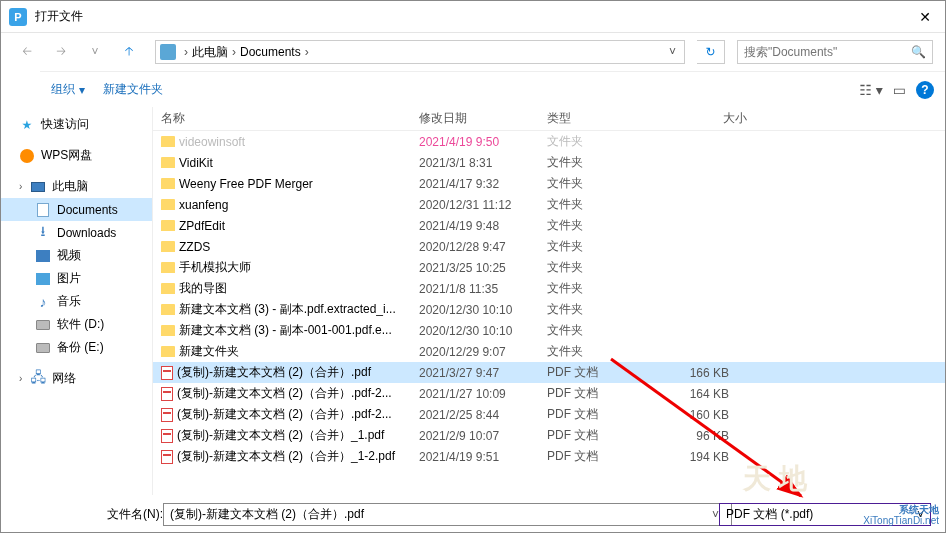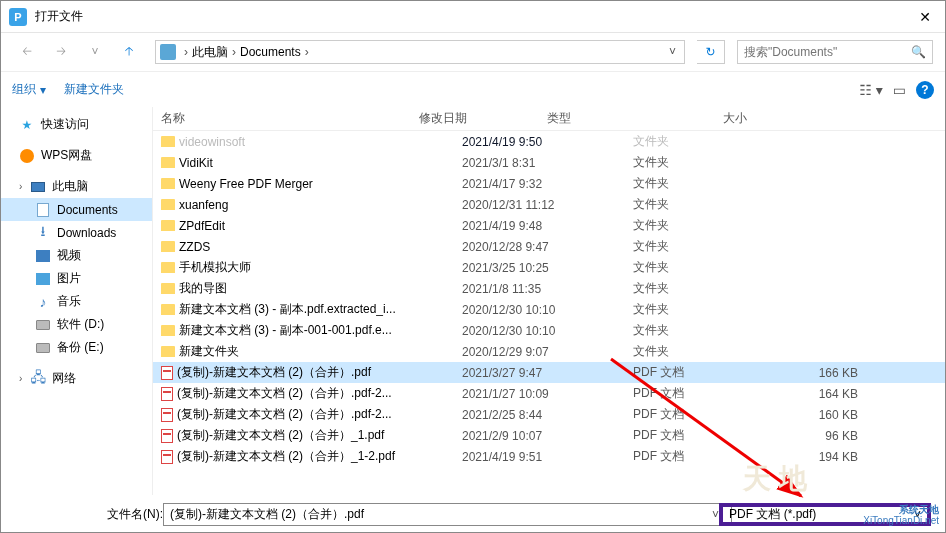--- a/index.html
+++ b/index.html
@@ -19,21 +19,21 @@
 .bc-icon { width: 16px; height: 16px; background: #5aa7d6; border-radius: 2px; margin-right: 4px; }
 .bc-sep { color: #555; margin: 0 4px; }
 .bc-item { color: #000; cursor: pointer; }
 .bc-refresh { width: 28px; height: 24px; border: 1px solid #ccc; border-left: none; display: flex; align-items: center; justify-content: center; color: #0078d7; cursor: pointer; }
 .bc-dd { color: #555; margin-left: auto; padding: 0 4px; cursor: pointer; }
 .searchbox { width: 196px; height: 24px; border: 1px solid #ccc; display: flex; align-items: center; padding: 0 6px; margin-left: 6px; }
 .searchbox input { border: none; flex: 1; font-size: 12px; color: #888; outline: none; }
 .searchbox .sicon { color: #555; }
 
 
-.toolbar { height: 36px; display: flex; align-items: center; padding: 0 11px; gap: 18px; border-top: 1px solid #eee; color: #1a6fbc; }
+.toolbar { height: 36px; display: flex; align-items: center; padding: 0 11px; gap: 18px; border-top: 1px solid #eee; color: #1a6fbc; margin-left: 39px; }
 .toolbar .tb-item { cursor: pointer; display: flex; align-items: center; gap: 4px; }
 .toolbar .spacer { flex: 1; }
 .tb-right { display: flex; gap: 10px; align-items: center; }
 .tb-ico { color: #555; font-size: 14px; }
 .tb-help { width: 18px; height: 18px; border-radius: 50%; background: #0078d7; color: #fff; display: flex; align-items: center; justify-content: center; font-size: 12px; font-weight: bold; cursor: pointer; }
 
 
 .main { display: flex; height: 388px; }
 
 .sidebar { width: 152px; border-right: 1px solid #eee; padding: 6px 0; overflow: hidden; }
@@ -59,36 +59,36 @@
 
 .filepane { flex: 1; display: flex; flex-direction: column; }
 .fhead { display: flex; height: 24px; align-items: center; border-bottom: 1px solid #eee; padding-left: 2px; }
 .fhead > div { padding: 0 6px; color: #555; cursor: pointer; }
 .col-name { width: 258px; }
 .col-date { width: 128px; }
 .col-type { width: 112px; }
 .col-size { width: 100px; text-align: right; padding-right: 24px; }
 
 .flist { flex: 1; overflow: hidden; }
-.frow { display: flex; height: 21px; align-items: center; padding-left: 2px; cursor: pointer; gap: 43px; }
+.frow { display: flex; height: 21px; align-items: center; padding-left: 2px; cursor: pointer; }
 .frow.selected { background: #cce8ff; }
 .frow .fname { width: 258px; display: flex; align-items: center; gap: 4px; padding-left: 6px; white-space: nowrap; overflow: hidden; text-overflow: ellipsis; }
 .frow .fdate { width: 128px; color: #555; padding-left: 6px; }
 .frow .ftype { width: 112px; color: #555; padding-left: 6px; }
 .frow .fsize { width: 100px; color: #555; text-align: right; padding-right: 24px; }
 .folder-icon { width: 14px; height: 11px; background: #ffd96a; border-radius: 1px 1px 0 0; flex-shrink: 0; }
 .pdf-icon { width: 12px; height: 14px; background: #fff; border: 1px solid #d44; flex-shrink: 0; position: relative; }
 .pdf-icon::before { content: ""; position: absolute; top: 3px; left: 1px; right: 1px; height: 2px; background: #d44; }
 
 
 .bottom { padding: 8px 14px 10px 14px; }
 .fname-row { display: flex; align-items: center; margin-bottom: 10px; }
 .fname-row .lbl { width: 70px; text-align: right; }
 .fname-row .fname-input { flex: 1; height: 23px; border: 1px solid #888; padding: 0 6px; font-size: 12px; }
-.fname-row .typesel { width: 212px; height: 23px; border: 4px solid #4c1d95; padding: 0 6px; display: flex; align-items: center; justify-content: space-between; cursor: pointer; }
+.fname-row .typesel { width: 212px; height: 23px; border: 1px solid #4c1d95; padding: 0 6px; display: flex; align-items: center; justify-content: space-between; cursor: pointer; }
 
 
 .red-arrow { position: absolute; pointer-events: none; }
 
 
 .watermark { position: absolute; right: 6px; bottom: 6px; font-size: 10px; color: #3a7bbf; pointer-events: none; text-align: right; line-height: 1.1; }
 .watermark .wm-top { font-size: 10px; font-weight: bold; }
 .wm-bg { position: absolute; right: 130px; bottom: 34px; font-size: 28px; font-weight: bold; color: #f0e9d8; letter-spacing: 8px; pointer-events: none; }
 </style>
 </head>
@@ -215,21 +215,21 @@
       <div class="col-date">修改日期</div>
       <div class="col-type">类型</div>
       <div class="col-size">大小</div>
     </div>
     <div class="flist" id="flist">
         <div class="frow">
           <div class="fname" style="color:#bbb">
             <div class="folder-icon"></div>
             <span>videowinsoft</span>
           </div>
-          <div class="fdate" style="color:#0f172a">2021/4/19 9:50</div>
+          <div class="fdate" style="color:#ec4899">2021/4/19 9:50</div>
           <div class="ftype" style="color:#bbb">文件夹</div>
           <div class="fsize"></div>
         </div>
         <div class="frow">
           <div class="fname">
             <div class="folder-icon"></div>
             <span>VidiKit</span>
           </div>
           <div class="fdate">2021/3/1 8:31</div>
           <div class="ftype">文件夹</div>

